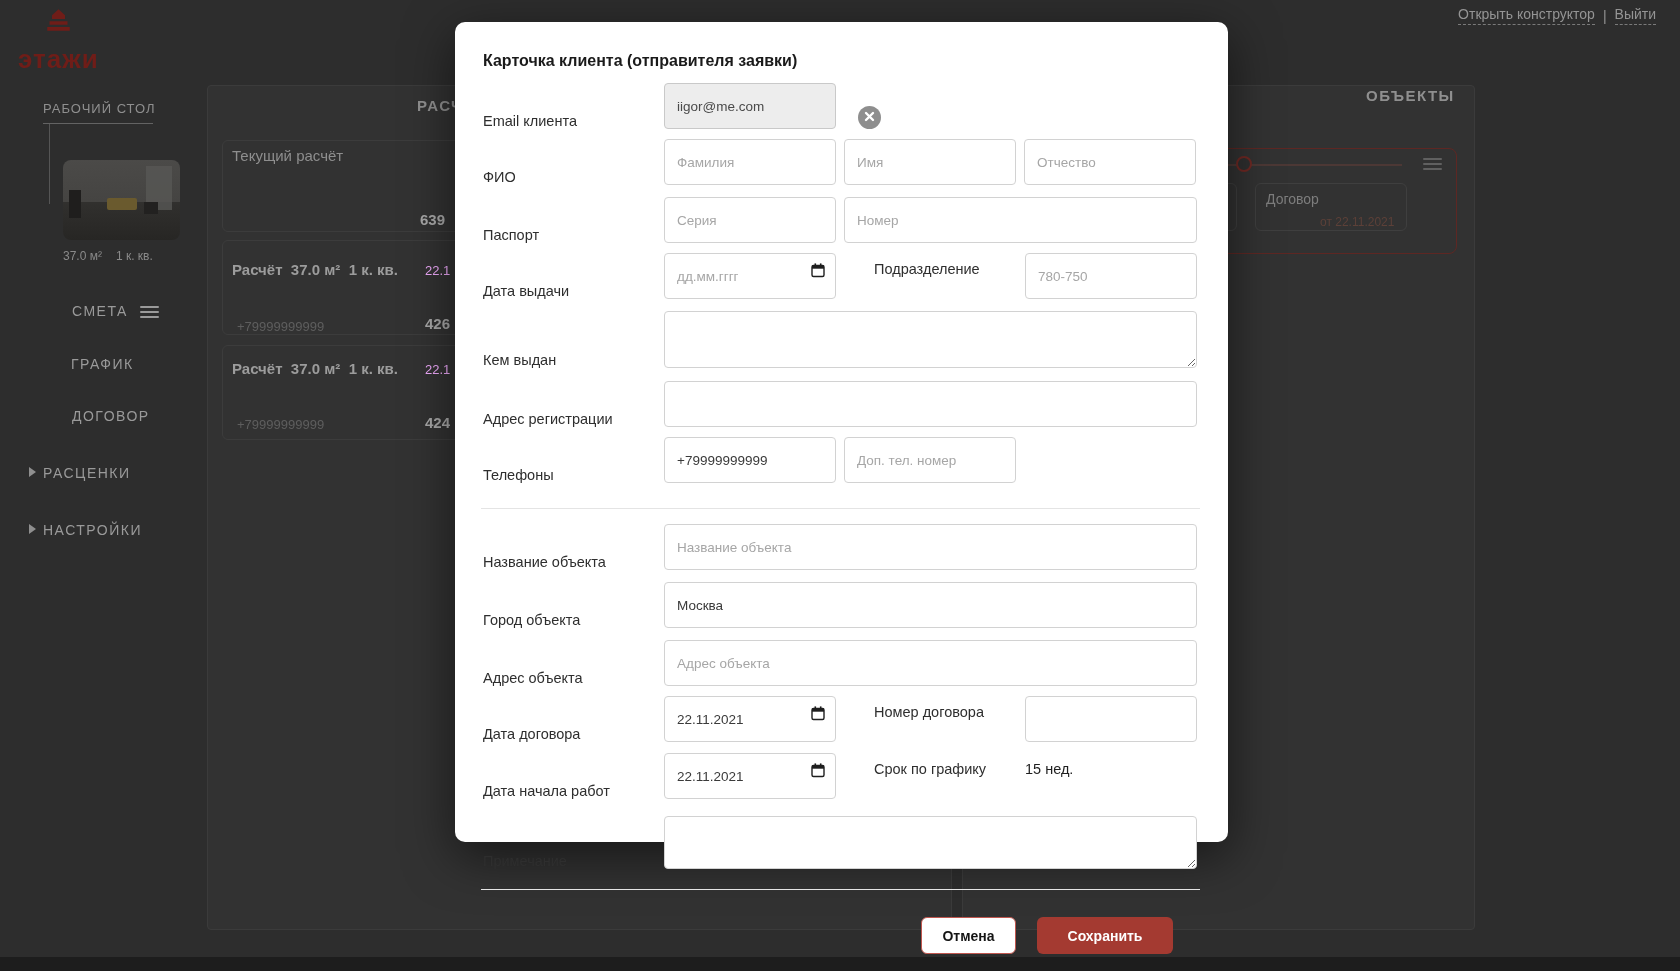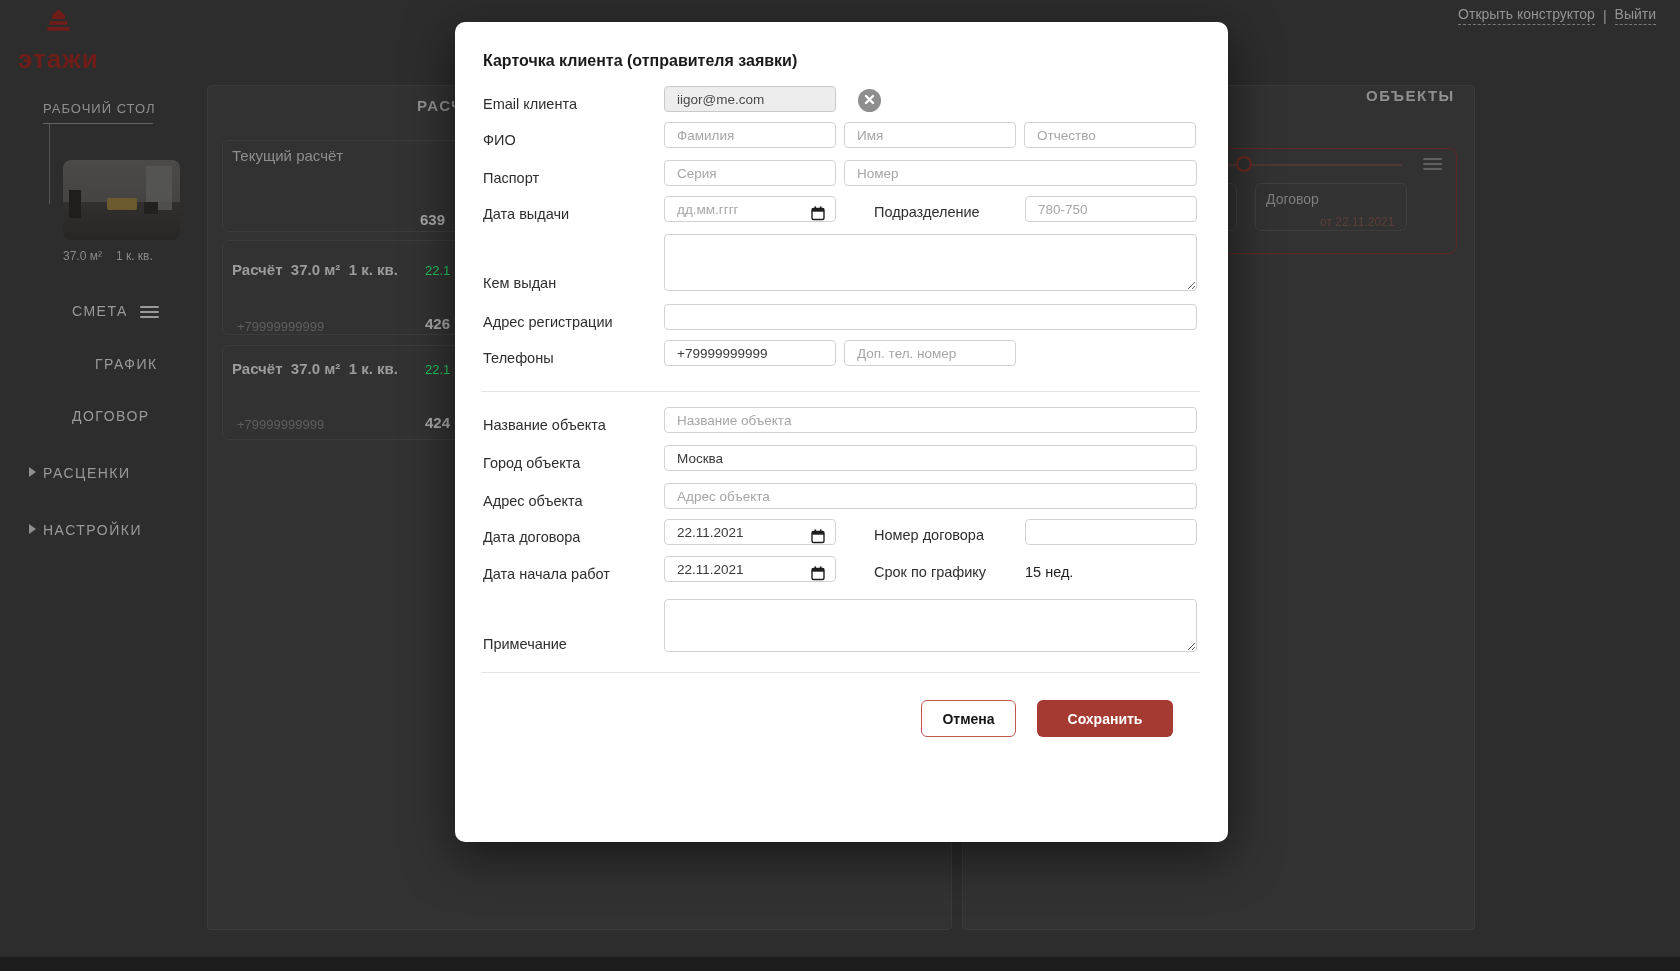--- a/index.html
+++ b/index.html
@@ -33,21 +33,21 @@
   .nav-item { font-size:14px; letter-spacing:1.5px; color:#9a9a9a; cursor:pointer; }
   .burger { display:inline-block; width:19px; cursor:pointer; }
   .burger i { display:block; height:2px; background:#9a9a9a; margin-bottom:3px; border-radius:1px; }
   .tri { width:0; height:0; border-left:7px solid #8f8f8f; border-top:5px solid transparent; border-bottom:5px solid transparent; }
 
   .panel { background:#323232; border:1px solid #3b3b3b; border-radius:4px; }
   .panel-title { font-size:15px; font-weight:bold; letter-spacing:1.5px; color:#8f8f8f; }
 
   .card { border:1px solid #3c3c3c; border-radius:6px; }
   .row-name { font-size:15px; font-weight:bold; color:#9c9c9c; }
-  .row-date { font-size:13px; color:#22c55e; }
+  .row-date { font-size:13px; color:#f0abfc; }
   .row-phone { font-size:13px; color:#5e5e5e; }
   .row-val { font-size:15px; font-weight:bold; color:#a8a8a8; }
   .cur-label { font-size:15px; color:#8e8e8e; }
 
   .obj-card { left:1165px; top:148px; width:292px; height:106px; border:1px solid #5e2723; border-radius:8px; }
   .slider-track { left:1200px; top:164px; width:202px; height:2px; background:#4c3835; }
   .slider-handle { left:1236px; top:156px; width:16px; height:16px; border:2px solid #6e2823; border-radius:50%; background:#2f2f2f; cursor:pointer; }
   .obj-burger { left:1423px; top:158px; }
   .obj-burger i { background:#606060; }
   .doc-box { left:1255px; top:183px; width:152px; height:48px; border:1px solid #3f3f3f; border-radius:6px; cursor:pointer; }
@@ -61,21 +61,21 @@
   .backdrop { position:absolute; inset:0; z-index:10; background:rgba(0,0,0,0); }
   .modal { position:absolute; z-index:20; left:455px; top:22px; width:773px; height:820px;
            background:#fff; border-radius:10px; box-shadow:0 14px 50px rgba(0,0,0,.55);
            padding:30px 0 0 28px; }
   .m-title { font-size:16px; font-weight:bold; color:#1a1a1a; height:20px; }
 
   .mrow { display:flex; align-items:flex-end; }
   .mlabel { flex:0 0 181px; font-size:14.5px; color:#2e2e2e; padding-top:8px; }
   .mlabel.center { padding-top:20px; }
   .fields { display:flex; gap:8px; }
-  .in { height:26px; border:1px solid #d2d2d2; border-radius:4px; padding:0 12px; font-size:13.5px;
+  .in { height:46px; border:1px solid #d2d2d2; border-radius:4px; padding:0 12px; font-size:13.5px;
         color:#3a3a3a; background:#fff; font-family:"Liberation Sans", sans-serif; outline:none; }
   .in::placeholder, textarea.in::placeholder { color:#a6a6a6; }
   .w-s { width:172px; } .w-m { width:353px; } .w-l { width:533px; }
   .email-in { background:#ededed; border-color:#c9c9c9; color:#4a4a4a; }
   textarea.in { resize:both; padding-top:8px; }
   .ta-1 { height:57px; } .ta-2 { height:53px; }
 
   .datewrap { position:relative; width:172px; }
   .datewrap .in { width:172px; padding-right:34px; }
   .cal { position:absolute; right:10px; top:9px; cursor:pointer; }
@@ -133,21 +133,21 @@
     <span>37.0 м²</span>
     <span>1 к. кв.</span>
   </div>
 
   <div class="abs nav-item" style="left:72px; top:303px;">СМЕТА</div>
   <div class="abs burger" style="left:140px; top:306px;">
       <i></i>
       <i></i>
       <i></i>
     </div>
-  <div class="abs nav-item" style="left:71px; top:356px;margin-left:24px;">ГРАФИК</div>
+  <div class="abs nav-item" style="left:71px; top:356px;">ГРАФИК</div>
   <div class="abs nav-item" style="left:72px; top:408px;">ДОГОВОР</div>
   <div class="abs tri" style="left:29px; top:467px;"></div>
   <div class="abs nav-item" style="left:43px; top:465px;">РАСЦЕНКИ</div>
   <div class="abs tri" style="left:29px; top:524px;"></div>
   <div class="abs nav-item" style="left:43px; top:522px;">НАСТРОЙКИ</div>
 
   <div class="abs panel" style="left:207px; top:85px; width:745px; height:845px;"></div>
   <div class="abs panel" style="left:962px; top:85px; width:513px; height:845px;"></div>
 
   <div class="abs panel-title" style="left:417px; top:97px;">РАСЧЁТЫ</div>

